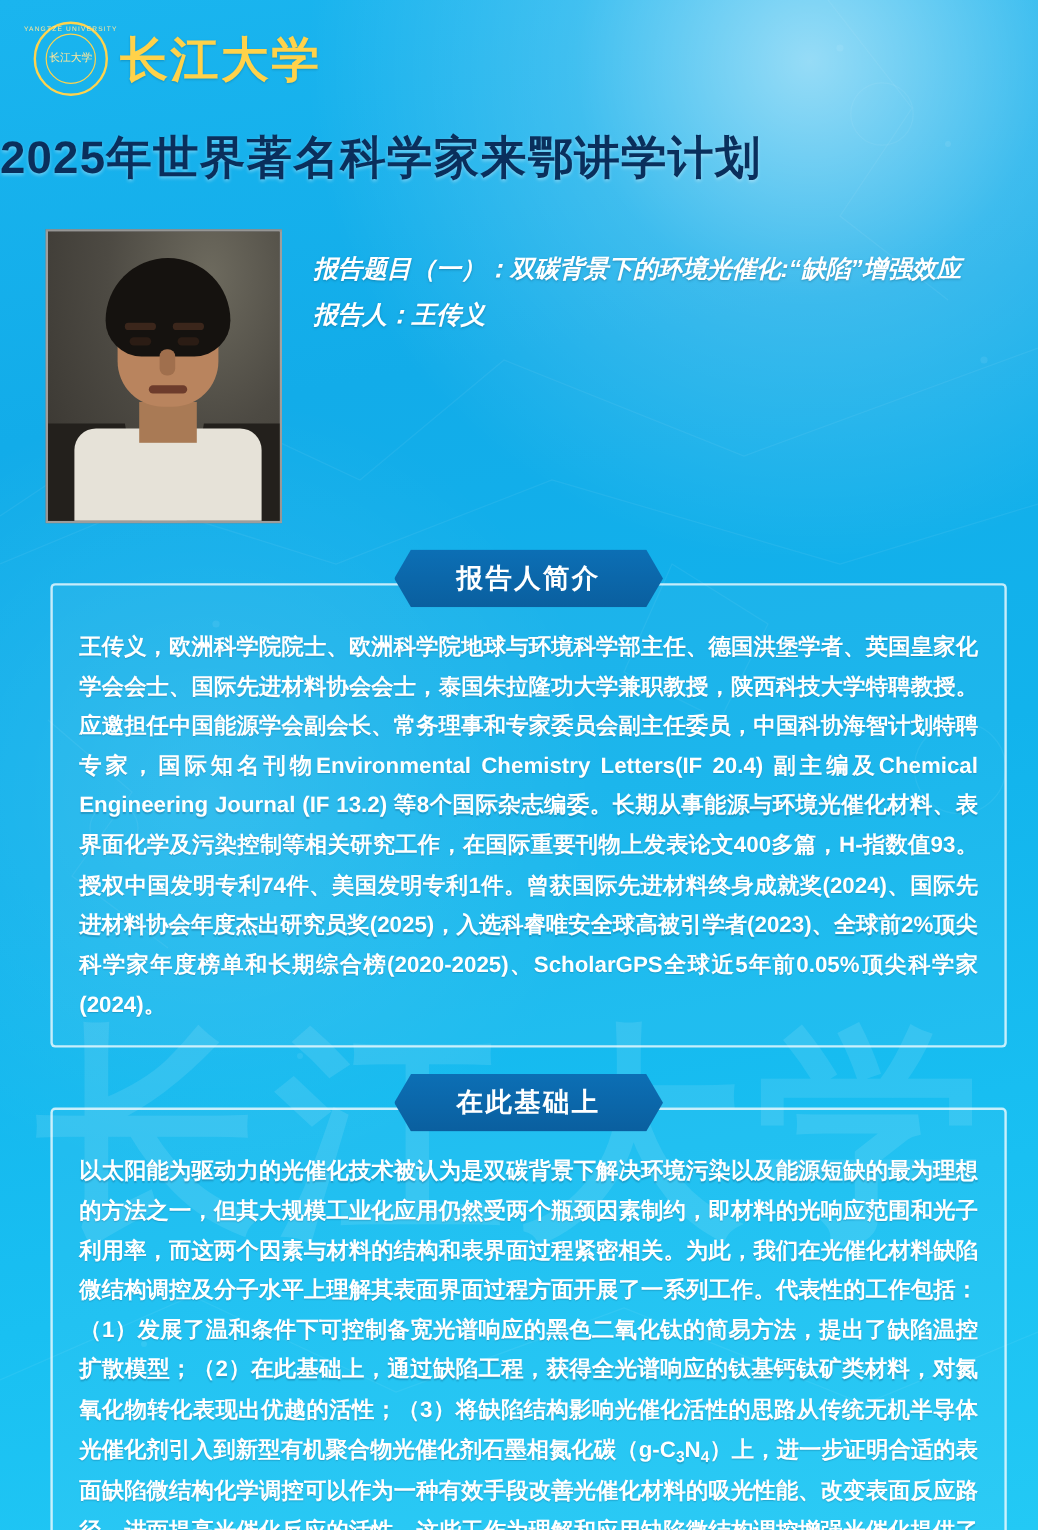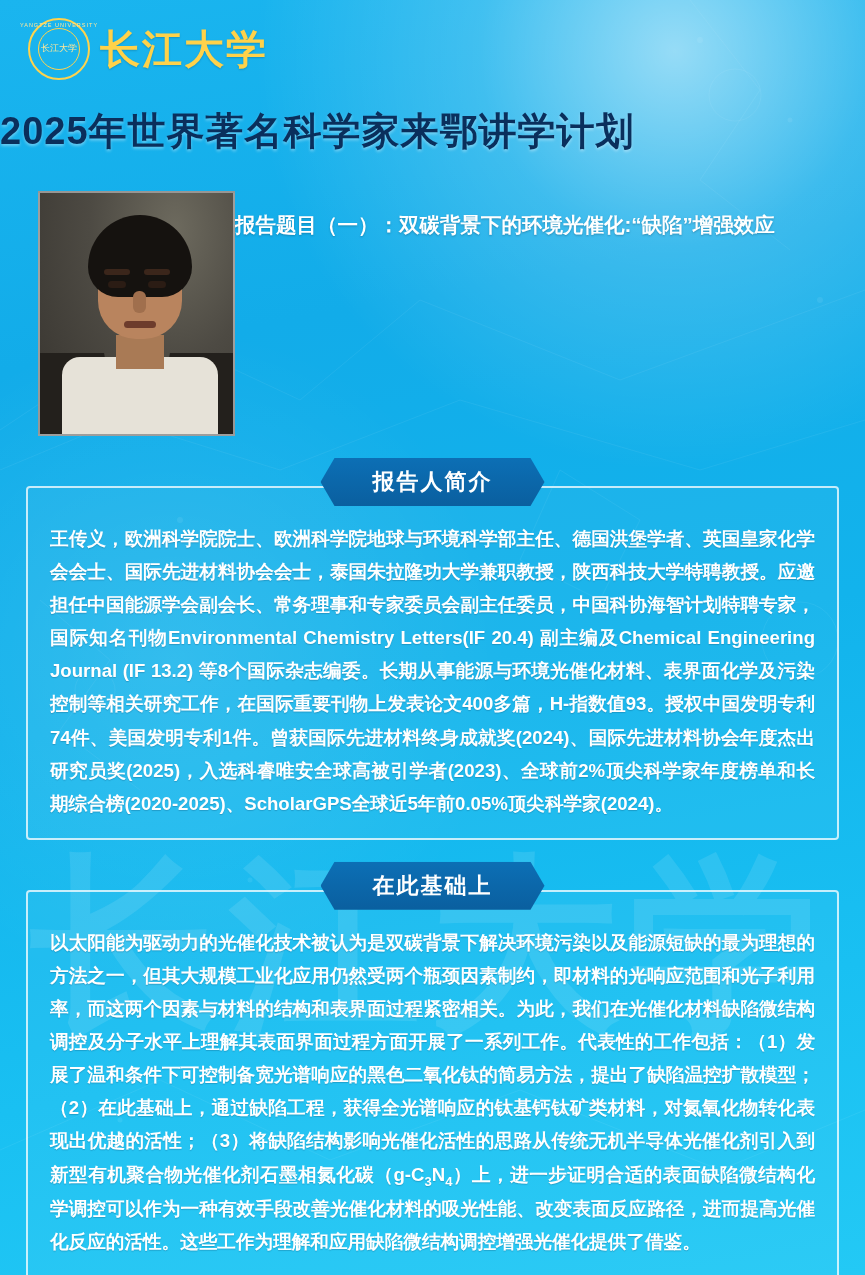--- a/index.html
+++ b/index.html
@@ -107,20 +107,22 @@
     color: #0a2f5c;
     letter-spacing: 1px;
     margin-top: 20px;
     text-shadow: 0 2px 3px rgba(255,255,255,0.35);
   }
 
   
   .speaker-block {
     display: flex;
     margin: 34px 0 0 38px;
+    gap: 26px;
+    font-style: italic;
   }
   .portrait {
     width: 197px;
     height: 245px;
     flex: 0 0 auto;
     border: 2px solid rgba(255,255,255,0.5);
     box-sizing: border-box;
     background: linear-gradient(180deg, #3b3b38 0%, #4b4640 40%, #2e2c29 100%);
     position: relative;
     overflow: hidden;
@@ -210,20 +212,21 @@
   .details .topic {
     white-space: normal;
     max-width: 570px;
     line-height: 1.75;
   }
 
   
   .section {
     margin-top: 22px;
     position: relative;
+    padding-left: 16px;
   }
   .banner-wrap {
     display: flex;
     justify-content: center;
     position: relative;
     z-index: 3;
   }
   .banner {
     position: relative;
     background: linear-gradient(180deg, #0c6fb5 0%, #0a5f9f 100%);
@@ -310,20 +313,23 @@
       <div class="hair"></div>
       <div class="brow-l"></div>
       <div class="brow-r"></div>
       <div class="eye-l"></div>
       <div class="eye-r"></div>
       <div class="nose"></div>
       <div class="mouth"></div>
     </div>
     <div class="details">
       <div class="row topic">报告题目（一）：双碳背景下的环境光催化:“缺陷”增强效应</div>
+      <div class="row">
+        <span>报告人：</span><span>王传义</span>
+      </div>
     </div>
   </div>
 
   <div class="section">
     <div class="banner-wrap">
       <div class="banner">报告人简介</div>
     </div>
     <div class="panel bio">
       <p>王传义，欧洲科学院院士、欧洲科学院地球与环境科学部主任、德国洪堡学者、英国皇家化学会会士、国际先进材料协会会士，泰国朱拉隆功大学兼职教授，陕西科技大学特聘教授。应邀担任中国能源学会副会长、常务理事和专家委员会副主任委员，中国科协海智计划特聘专家，国际知名刊物Environmental Chemistry Letters(IF 20.4) 副主编及Chemical Engineering Journal (IF 13.2) 等8个国际杂志编委。长期从事能源与环境光催化材料、表界面化学及污染控制等相关研究工作，在国际重要刊物上发表论文400多篇，H-指数值93。授权中国发明专利74件、美国发明专利1件。曾获国际先进材料终身成就奖(2024)、国际先进材料协会年度杰出研究员奖(2025)，入选科睿唯安全球高被引学者(2023)、全球前2%顶尖科学家年度榜单和长期综合榜(2020-2025)、ScholarGPS全球近5年前0.05%顶尖科学家(2024)。</p>
     </div>

